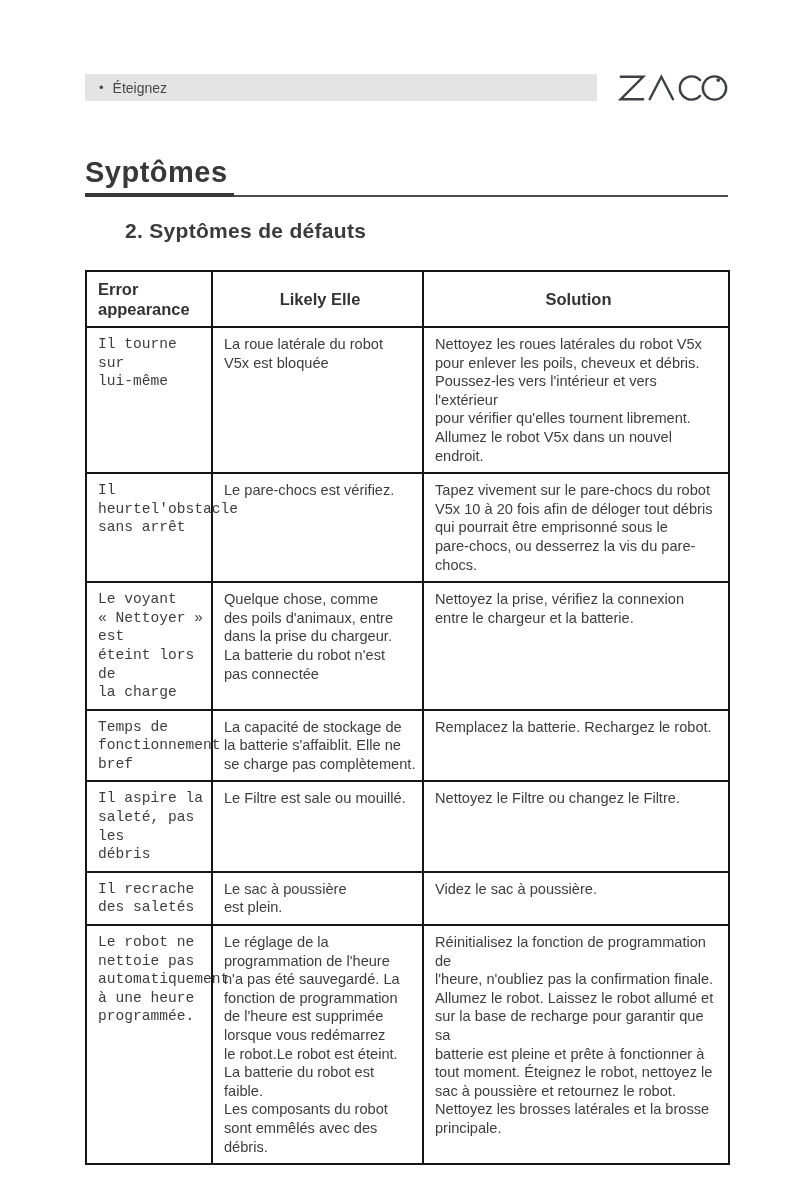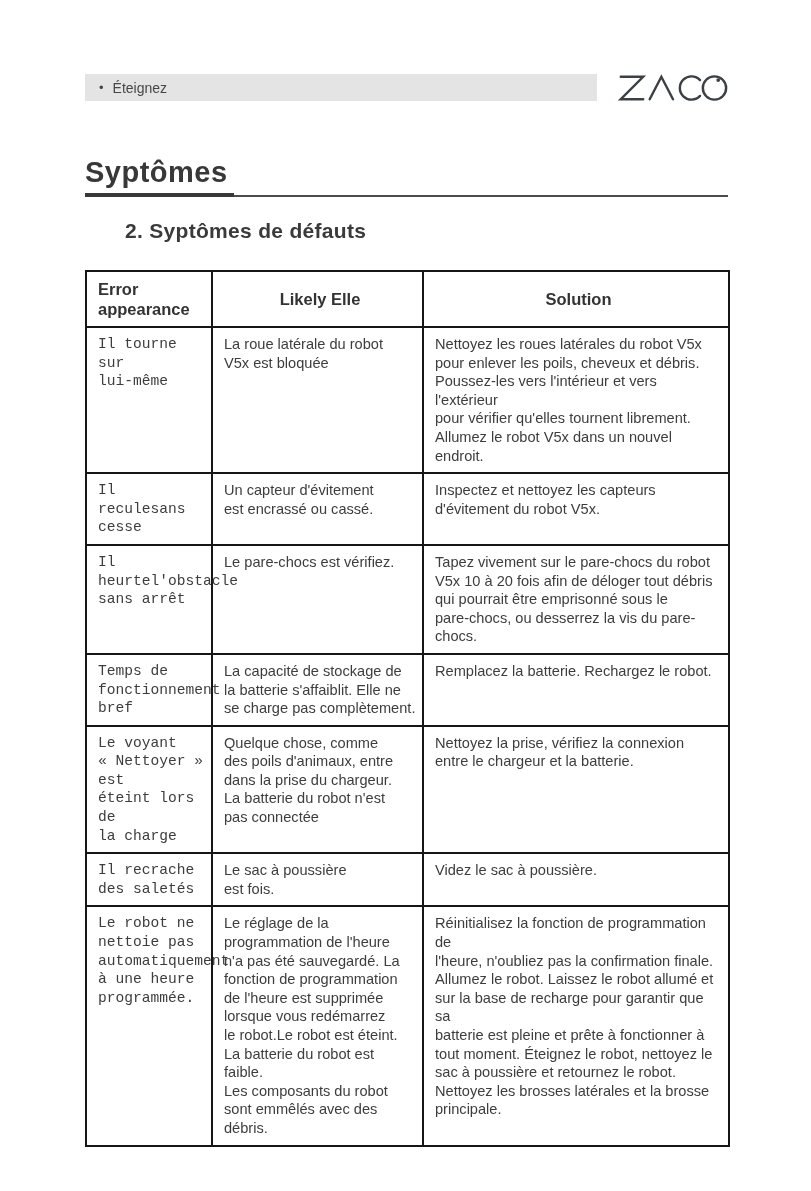--- a/index.html
+++ b/index.html
@@ -116,64 +116,63 @@
         <td class="error-cell">Il tourne sur
 lui-même</td>
         <td class="cause-cell">La roue latérale du robot
 V5x est bloquée</td>
         <td class="solution-cell">Nettoyez les roues latérales du robot V5x
 pour enlever les poils, cheveux et débris.
 Poussez-les vers l'intérieur et vers l'extérieur
 pour vérifier qu'elles tournent librement.
 Allumez le robot V5x dans un nouvel endroit.</td>
       </tr>
-      <tr style="height:52px">
-        <td class="error-cell">Il reculesans
-cesse</td>
-        <td class="cause-cell">Un capteur d'évitement
-est encrassé ou cassé.</td>
-        <td class="solution-cell">Inspectez et nettoyez les capteurs
-d'évitement du robot V5x.</td>
-      </tr>
       <tr style="height:88px">
         <td class="error-cell">Il heurtel'obstacle
 sans arrêt</td>
         <td class="cause-cell">Le pare-chocs est vérifiez.</td>
         <td class="solution-cell">Tapez vivement sur le pare-chocs du robot
 V5x 10 à 20 fois afin de déloger tout débris
 qui pourrait être emprisonné sous le
 pare-chocs, ou desserrez la vis du pare-chocs.</td>
-      </tr>
-      <tr style="height:68px">
-        <td class="error-cell">Temps de
-fonctionnement
-bref</td>
-        <td class="cause-cell">La capacité de stockage de
-la batterie s'affaiblit. Elle ne
-se charge pas complètement.</td>
-        <td class="solution-cell">Remplacez la batterie. Rechargez le robot.</td>
       </tr>
       <tr style="height:105px">
         <td class="error-cell">Le voyant
 « Nettoyer » est
 éteint lors de
 la charge</td>
         <td class="cause-cell">Quelque chose, comme
 des poils d'animaux, entre
 dans la prise du chargeur.
 La batterie du robot n'est
 pas connectée</td>
         <td class="solution-cell">Nettoyez la prise, vérifiez la connexion
 entre le chargeur et la batterie.</td>
       </tr>
+      <tr style="height:68px">
+        <td class="error-cell">Temps de
+fonctionnement
+bref</td>
+        <td class="cause-cell">La capacité de stockage de
+la batterie s'affaiblit. Elle ne
+se charge pas complètement.</td>
+        <td class="solution-cell">Remplacez la batterie. Rechargez le robot.</td>
+      </tr>
+      <tr style="height:67px">
+        <td class="error-cell">Il aspire la
+saleté, pas les
+débris</td>
+        <td class="cause-cell">Le Filtre est sale ou mouillé.</td>
+        <td class="solution-cell">Nettoyez le Filtre ou changez le Filtre.</td>
+      </tr>
       <tr style="height:52px">
         <td class="error-cell">Il recrache
 des saletés</td>
         <td class="cause-cell">Le sac à poussière
-est fois.</td>
+est plein.</td>
         <td class="solution-cell">Videz le sac à poussière.</td>
       </tr>
       <tr style="height:195px">
         <td class="error-cell">Le robot ne
 nettoie pas
 automatiquement
 à une heure
 programmée.</td>
         <td class="cause-cell">Le réglage de la
 programmation de l'heure

